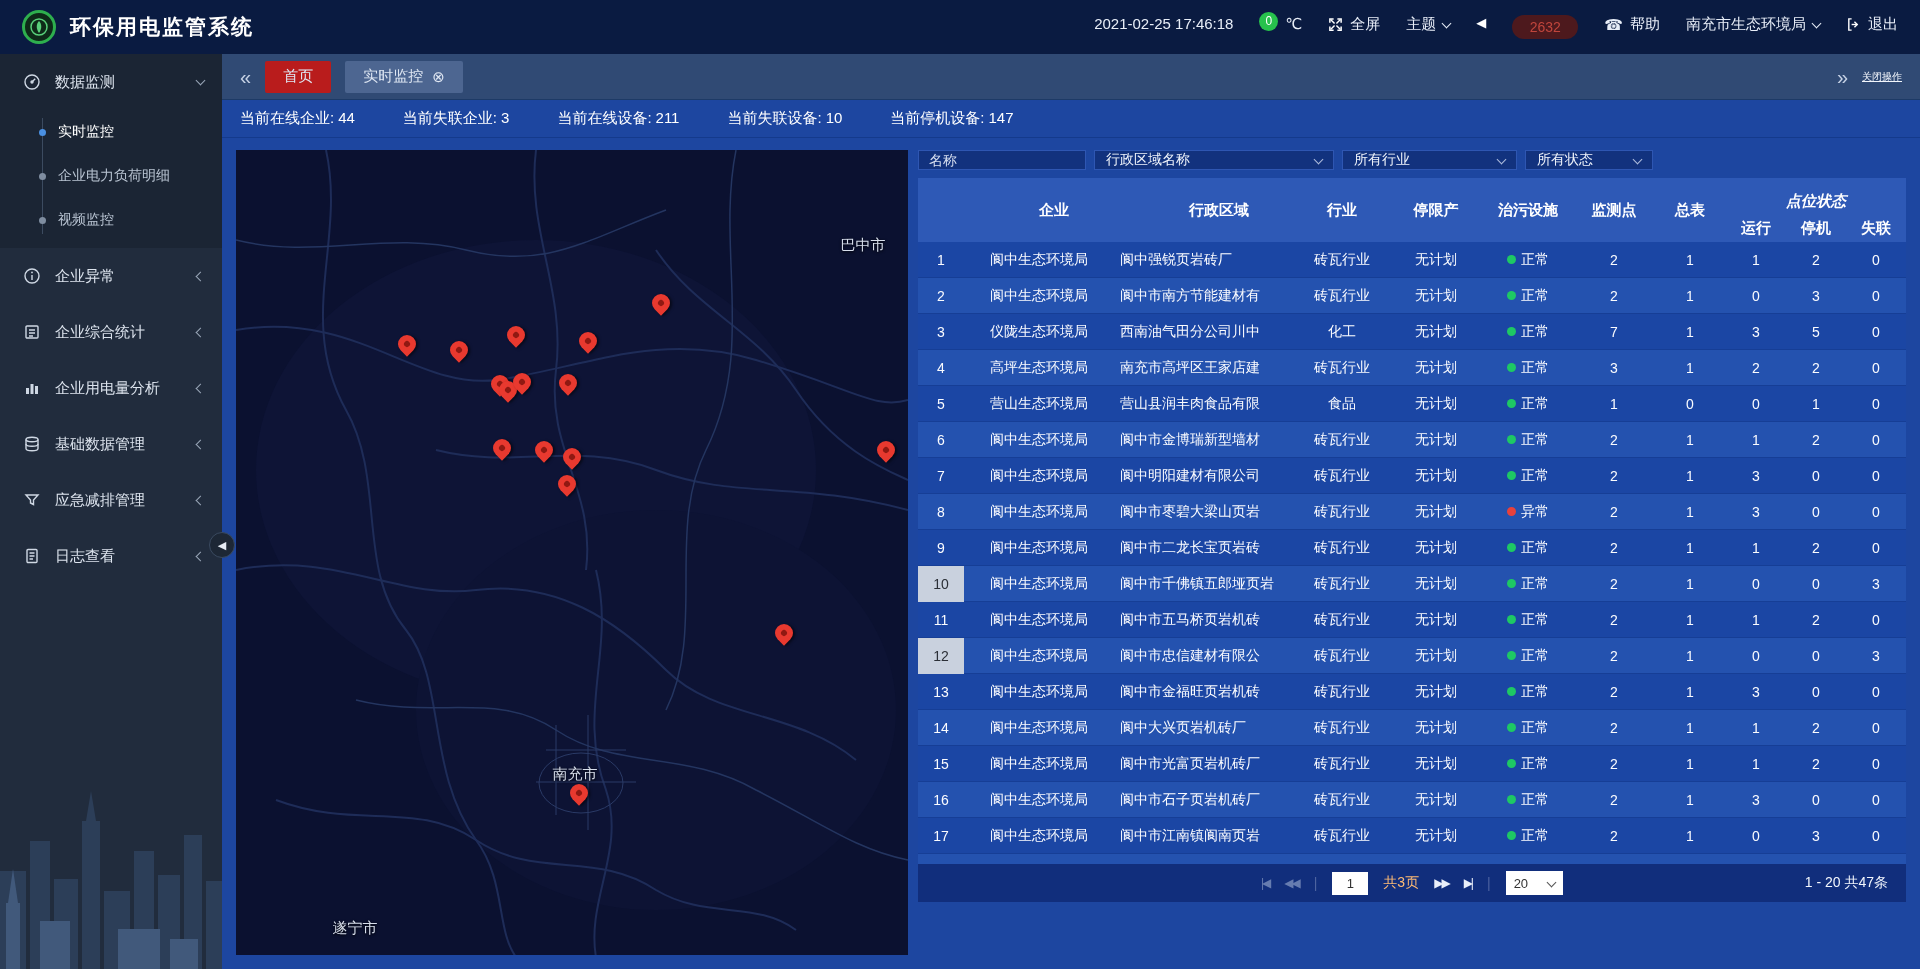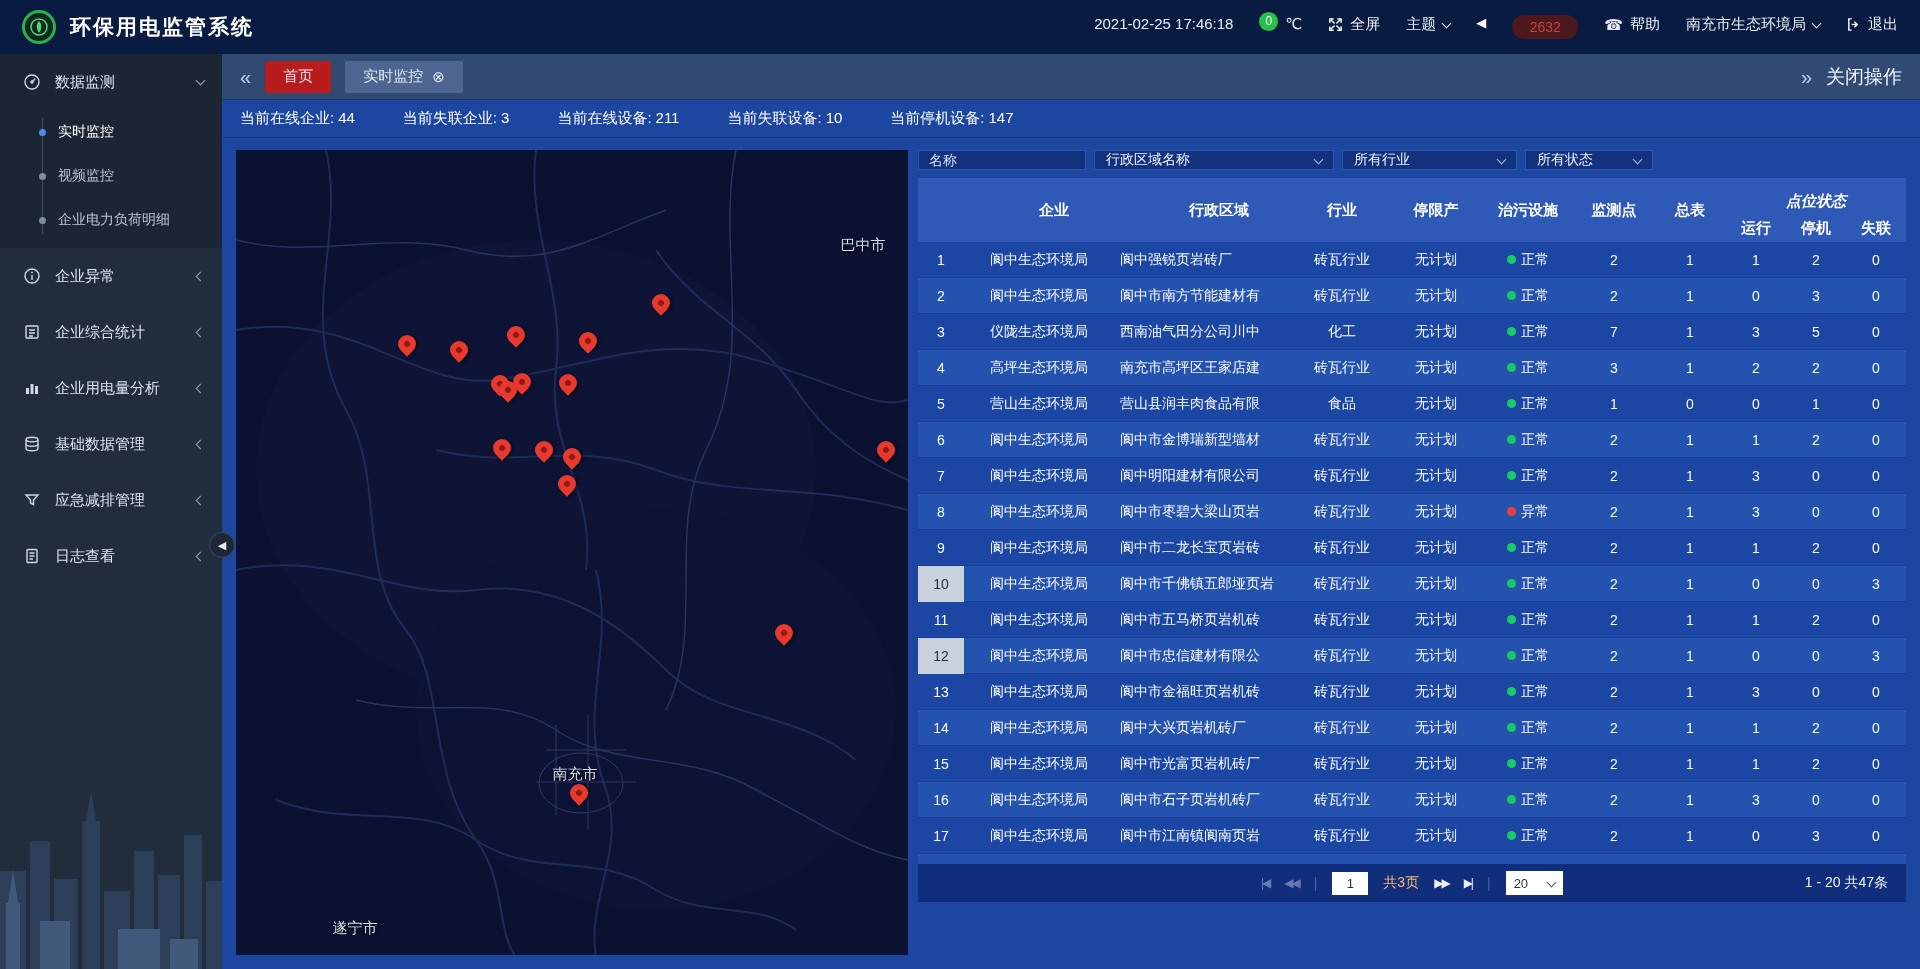--- a/index.html
+++ b/index.html
@@ -42,21 +42,21 @@
 
   .collapse-handle { position:absolute; left:209px; top:478px; width:26px; height:26px; border-radius:50%; background:#1d2735; border:1px solid #3a4a60; color:#e6ecf5; display:flex; align-items:center; justify-content:center; z-index:40; cursor:pointer; font-size:11px; }
 
   
   .tabbar { height:46px; background:#304a74; border-bottom:1px solid #1d3a66; display:flex; align-items:center; gap:14px; padding:0 18px; color:#dfe7f3; }
   .tab-arrow { font-size:20px; color:#c7d3e6; cursor:pointer; line-height:1; }
   .tab { height:32px; display:flex; align-items:center; gap:9px; padding:0 18px; background:#b91c1c; font-size:15px; border-radius:2px; cursor:pointer; }
   .tab.active { background:#4d6691; }
   .tab-close { font-size:15px; line-height:1; }
   .tabbar .spacer { flex:1; }
-  .close-op { font-size:19px; color:#f2f6fc; cursor:pointer; }
+  .close-op { font-size:10px; color:#f2f6fc; cursor:pointer;text-decoration:underline; }
 
   
   .statsbar { height:38px; display:flex; align-items:center; padding:0 18px; background:#1d46a0; border-bottom:1px solid #143a8c; font-size:15px; }
   .stat { margin-right:48px; white-space:nowrap; }
   .stat b { font-weight:normal; margin-left:4px; }
 
   
   .content { flex:1; min-height:0; display:flex; gap:10px; padding:12px 14px 14px 14px; }
 
   
@@ -176,25 +176,25 @@
         <span class="nav-label">数据监测</span>
         <i class="chev down"></i>
       </div>
       <div class="subnav">
         <div class="sub-item active">
             <span class="dot"></span>
             <span>实时监控</span>
           </div>
         <div class="sub-item">
             <span class="dot"></span>
-            <span>视频监控</span>
+            <span>企业电力负荷明细</span>
           </div>
         <div class="sub-item">
             <span class="dot"></span>
-            <span>企业电力负荷明细</span>
+            <span>视频监控</span>
           </div>
       </div>
     </div>
 
     <div class="nav-item">
       <span class="nav-ico">
         <svg width="18" height="18" viewBox="0 0 18 18" fill="none" stroke="#cfd8e4" stroke-width="1.4">
             <circle cx="9" cy="9" r="7"></circle>
             <path d="M9 8v5"></path>
             <circle cx="9" cy="5.4" r="0.9" fill="#cfd8e4" stroke="none"></circle>

